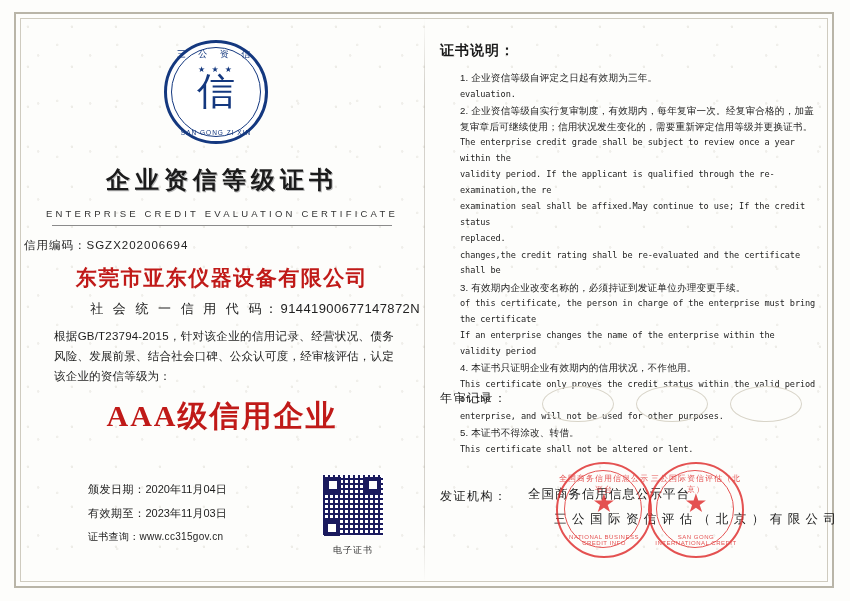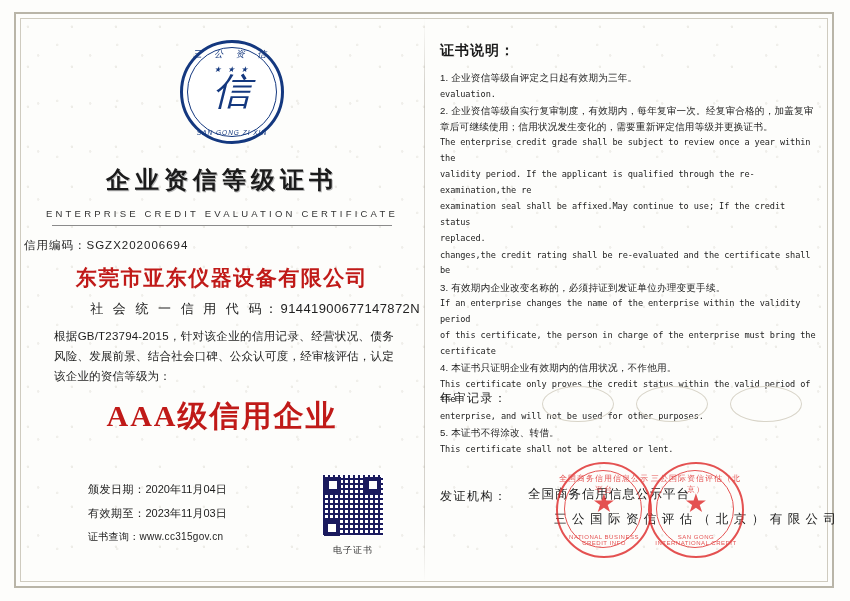--- a/index.html
+++ b/index.html
@@ -55,22 +55,22 @@
     pointer-events: none;
   }
   
   .left {
     position: absolute;
     left: 24px; top: 22px;
     width: 396px; height: 556px;
   }
   .seal-logo {
     position: absolute;
-    left: 156px; top: 18px;
-    width: 104px; height: 104px; font-style: italic;
+    left: 140px; top: 18px;
+    width: 104px; height: 104px;
   }
   .seal-logo .ring-out {
     position: absolute;
     left: 0; top: 0;
     width: 104px; height: 104px;
     border: 3px solid #14387f;
     border-radius: 50%;
     box-sizing: border-box;
     background: #ffffff;
   }
@@ -265,20 +265,21 @@
     font-weight: bold;
     color: #1a1a1a;
     letter-spacing: 1px;
     font-family: "Liberation Sans", sans-serif;
   }
   .clause {
     font-size: 9.6px;
     line-height: 15.5px;
     color: #1c1c1c;
     margin-bottom: 1px;
+    margin-left: 20px;
   }
   .clause.cn { letter-spacing: 0.2px; }
   .clause.en { font-family: "DejaVu Sans Mono", monospace; font-size: 8.6px; letter-spacing: -0.1px; line-height: 15.5px; }
   .annual-row {
     position: absolute;
     left: 440px; top: 390px;
     width: 380px;
     font-size: 12px;
     color: #1a1a1a;
     letter-spacing: 1.5px;
@@ -415,22 +416,22 @@
 
     <div class="clause cn">1. 企业资信等级自评定之日起有效期为三年。</div>
     <div class="clause en">evaluation.</div>
     <div class="clause cn">2. 企业资信等级自实行复审制度，有效期内，每年复审一次。经复审合格的，加盖复审章后可继续使用；信用状况发生变化的，需要重新评定信用等级并更换证书。</div>
     <div class="clause en">The enterprise credit grade shall be subject to review once a year within the</div>
     <div class="clause en">validity period. If the applicant is qualified through the re-examination,the re</div>
     <div class="clause en">examination seal shall be affixed.May continue to use; If the credit status</div>
     <div class="clause en">replaced.</div>
     <div class="clause en">changes,the credit rating shall be re-evaluated and the certificate shall be</div>
     <div class="clause cn">3. 有效期内企业改变名称的，必须持证到发证单位办理变更手续。</div>
+    <div class="clause en">of this certificate, the person in charge of the enterprise must bring the certificate</div>
     <div class="clause en">If an enterprise changes the name of the enterprise within the validity period</div>
-    <div class="clause en">of this certificate, the person in charge of the enterprise must bring the certificate</div>
     <div class="clause cn">4. 本证书只证明企业有效期内的信用状况，不作他用。</div>
     <div class="clause en">This certificate only proves the credit status within the valid period of the</div>
     <div class="clause en">enterprise, and will not be used for other purposes.</div>
     <div class="clause cn">5. 本证书不得涂改、转借。</div>
     <div class="clause en">This certificate shall not be altered or lent.</div>
   </div>
 
   <div class="annual-row">
     <span>年审记录：</span>
     <span class="annual-ellipse" style="left:102px; top:-4px;"></span>

